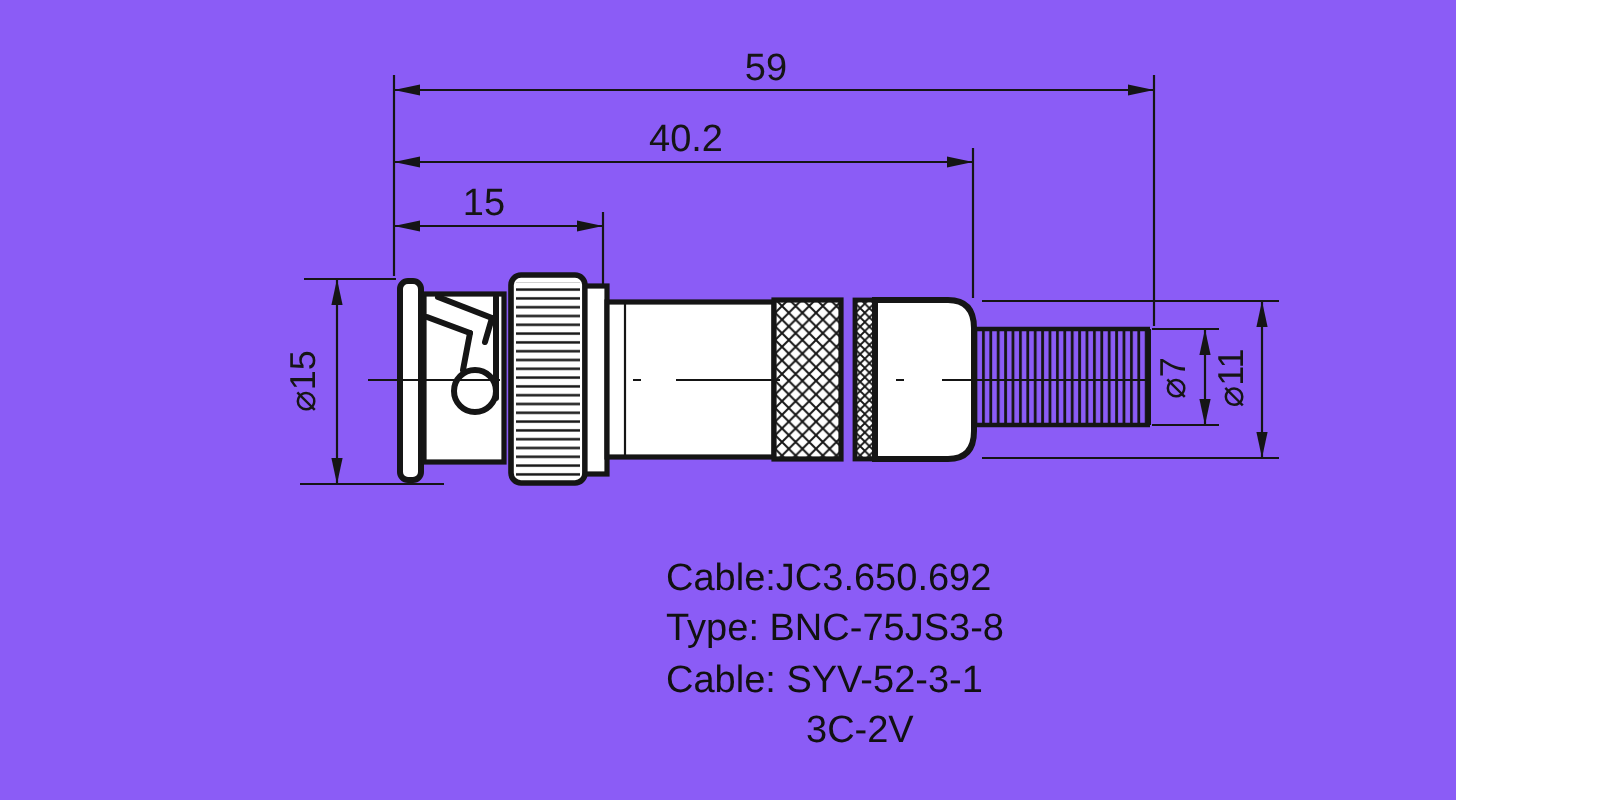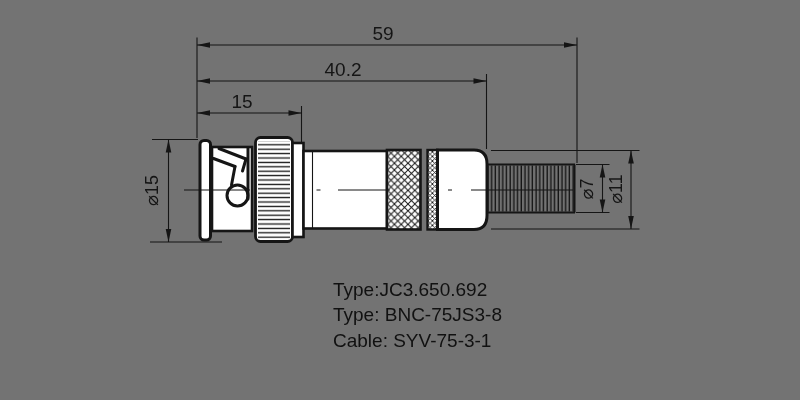--- a/index.html
+++ b/index.html
@@ -6,23 +6,23 @@
     margin: 0;
     padding: 0;
     background: #ffffff;
     width: 800px;
     height: 400px;
     overflow: hidden;
     font-family: "Liberation Sans", "DejaVu Sans", sans-serif;
   }
   .stage {
     position: relative;
-    width: 800px;
+    width: 728px;
     height: 400px;
-    background: #737373;
+    background: #8b5cf6;
   }
   svg { position: absolute; left: 0; top: 0; }
 
   
   .thin   { stroke: #151515; stroke-width: 1.1; fill: none; }
   .center { stroke: #151515; stroke-width: 1;   fill: none; }
   .part   { stroke: #151515; stroke-width: 2.6; fill: #ffffff; }
   .part-thick { stroke: #151515; stroke-width: 3; fill: #ffffff; }
   .slot   { stroke: #151515; stroke-width: 3; fill: none; stroke-linecap: round; }
   .arrow  { fill: #151515; stroke: none; }
@@ -173,18 +173,19 @@
       <line class="thin" x1="491" y1="150.5" x2="639.5" y2="150.5"></line>
       <line class="thin" x1="491" y1="229" x2="639.5" y2="229"></line>
       <line class="thin" x1="631" y1="150.5" x2="631" y2="229"></line>
       <path class="arrow" d="M631,150.5 L628.2,163.5 L633.8,163.5 Z"></path>
       <path class="arrow" d="M631,229 L628.2,216 L633.8,216 Z"></path>
       <text class="dimtxt-dia" x="621.5" y="189" text-anchor="middle" transform="rotate(-90 621.5 189)">⌀11</text>
     </g>
   </svg>
 
   <div class="caption">
-    <div>Type:JC3.650.692</div>
+    <div>Cable:JC3.650.692</div>
     <div>Type: BNC-75JS3-8</div>
-    <div>Cable: SYV-75-3-1</div>
+    <div>Cable: SYV-52-3-1</div>
+    <div class="indent">3C-2V</div>
   </div>
 
 </div>
 
 </body></html>

